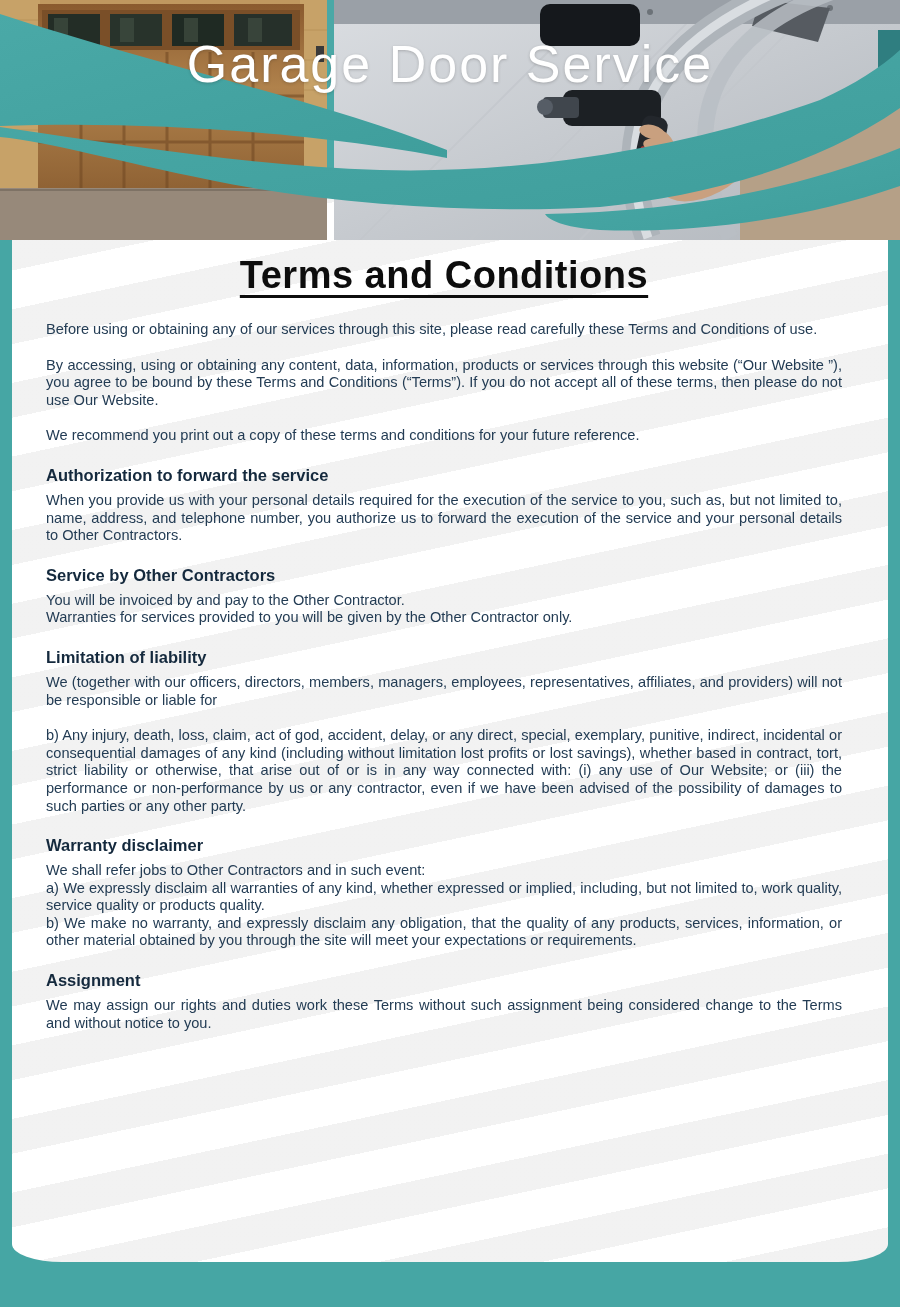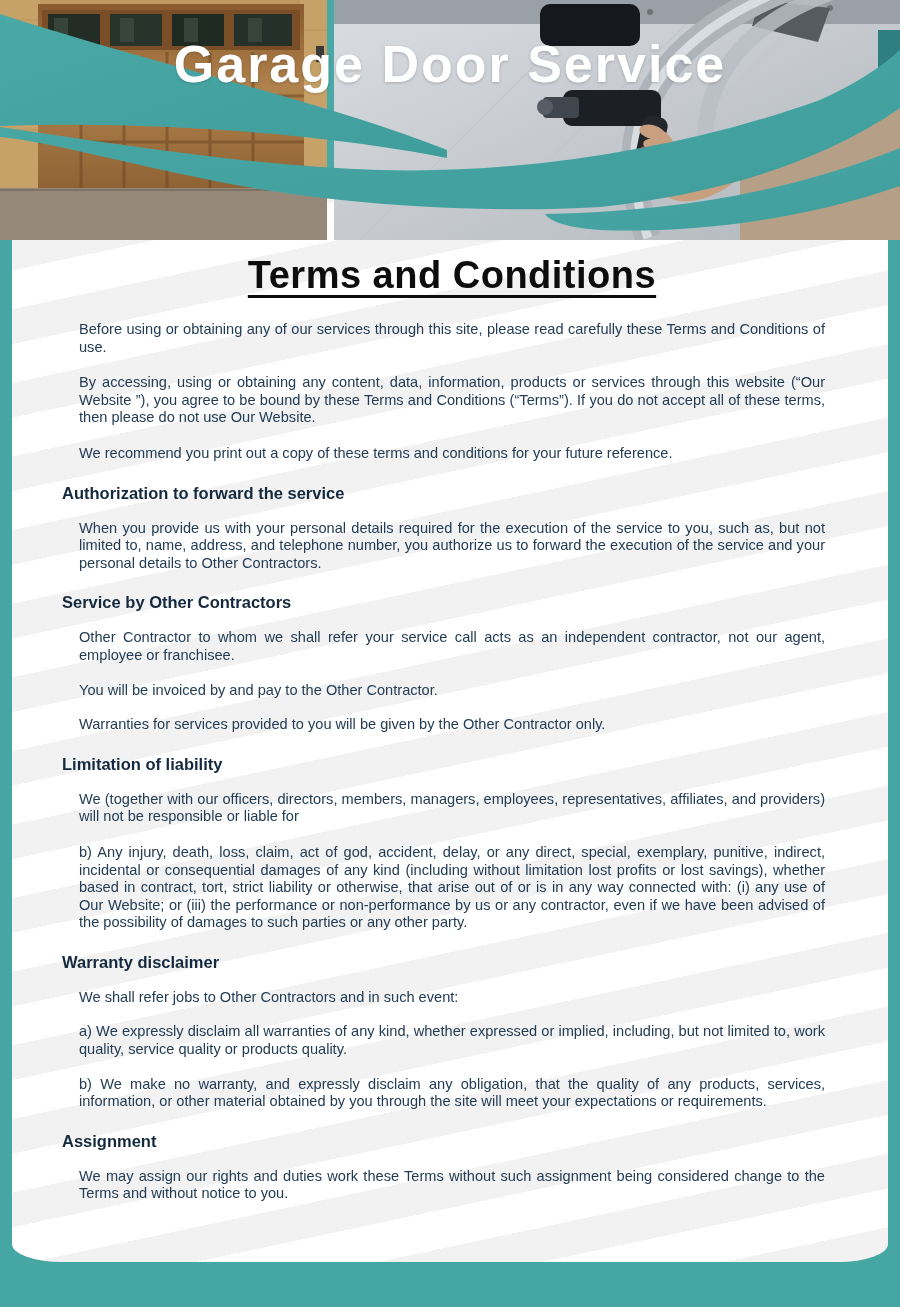--- a/index.html
+++ b/index.html
@@ -22,46 +22,46 @@
       #ffffff;
     border-radius:0 0 50px 50px / 0 0 18px 18px;
   }
   .header{
     position:absolute;top:0;left:0;width:900px;height:240px;
   }
   .header svg{display:block;}
   .brand-title{
     position:absolute;top:34px;left:0;width:900px;
     text-align:center;color:#ffffff;
-    font-size:52px;font-weight:700;letter-spacing:2px;
+    font-size:52px;font-weight:400;letter-spacing:2px;
     text-shadow:0 1px 3px rgba(40,40,40,0.25);
     white-space:nowrap;
   }
   .content{
     position:absolute;top:240px;left:12px;right:8px;
-    padding:6px 50px 0 50px;
+    padding:6px 50px 0 34px;
     color:#233c54;
   }
   .page-title{
     margin:8px 0 24px 0;
     text-align:center;
     font-size:38px;font-weight:700;color:#0d0d0d;
     letter-spacing:0.5px;
     text-decoration:underline;
     text-decoration-thickness:3px;
     text-underline-offset:7px;
   }
   .terms-section{margin:0;}
   .section-heading{
     margin:21px 0 7px 0;
     font-size:16.5px;font-weight:700;color:#14293d;
   }
   .text-block{margin:0 0 18px 0;}
   .text-block p{
-    margin:17px;
+    margin:0;
     font-size:14.6px;line-height:17.6px;
     text-align:justify;
   }
 </style>
 </head>
 <body>
 
 <div class="page">
   <div class="card"></div>
 
@@ -213,21 +213,20 @@
         </section>
         <section class="terms-section">
           <h3 class="section-heading">Authorization to forward the service</h3>
           <div class="text-block">
             <p>When you provide us with your personal details required for the execution of the service to you, such as, but not limited to, name, address, and telephone number, you authorize us to forward the execution of the service and your personal details to Other Contractors.</p>
           </div>
         </section>
         <section class="terms-section">
           <h3 class="section-heading">Service by Other Contractors</h3>
           <div class="text-block">
-            <p>Other Contractor to whom we shall refer your service call acts as an independent contractor, not our agent, employee or franchisee.</p>
             <p>You will be invoiced by and pay to the Other Contractor.</p>
             <p>Warranties for services provided to you will be given by the Other Contractor only.</p>
           </div>
         </section>
         <section class="terms-section">
           <h3 class="section-heading">Limitation of liability</h3>
           <div class="text-block">
             <p>We (together with our officers, directors, members, managers, employees, representatives, affiliates, and providers) will not be responsible or liable for</p>
           </div>
           <div class="text-block">

